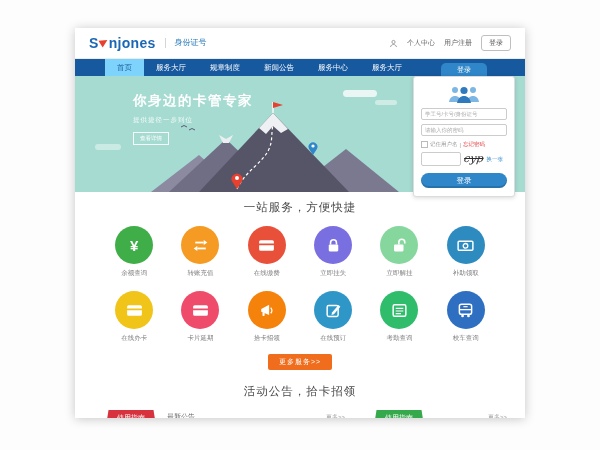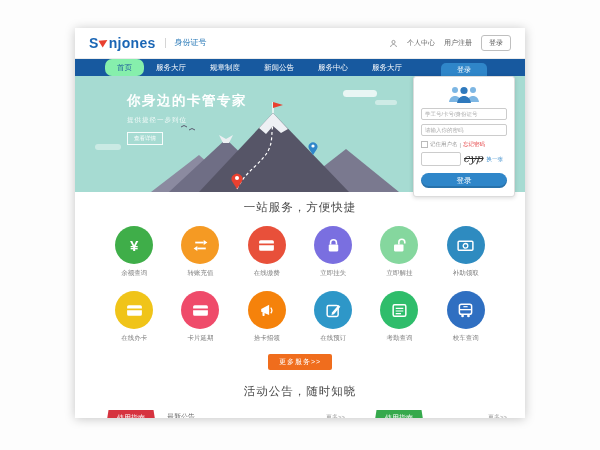--- a/index.html
+++ b/index.html
@@ -15,24 +15,24 @@
   .hdr{height:30px;display:flex;align-items:center;padding:0 14px;border-bottom:1px solid #ececec;background:#fff;}
   .logo{display:flex;align-items:center;font-weight:bold;font-size:14px;color:#1b66b5;letter-spacing:.3px;}
   .logo .tri{display:inline-block;width:0;height:0;border-left:8px solid #e8402f;border-top:4px solid transparent;border-bottom:4px solid transparent;transform:rotate(-32deg);margin:0 1px 2px 1px;}
   .hdr-portal{color:#2a7ab8;font-size:8px;margin-left:9px;padding-left:9px;border-left:1px solid #d5d5d5;line-height:10px;}
   .hdr-right{margin-left:auto;display:flex;align-items:center;gap:9px;font-size:7px;color:#666;}
   .hdr-link{cursor:pointer;}
   .hdr-btn{border:1px solid #bfbfbf;border-radius:3px;padding:2px 7px;font-size:7px;color:#555;background:#fff;cursor:pointer;}
   
   .nav{height:17px;display:flex;padding-left:30px;font-size:7.5px;}
   .nav-item{color:#fff;padding:0 12px;display:flex;align-items:center;cursor:pointer;}
-  .nav-item.active{background:#86efac;color:#1b5a9b;border-radius:7px;}
+  .nav-item.active{background:#7dd3fc;color:#1b5a9b;}
   
   .banner{position:relative;height:116px;overflow:hidden;}
-  .banner-text{position:absolute;left:52px;top:16px;color:#fff;z-index:2;}
+  .banner-text{position:absolute;left:58px;top:16px;color:#fff;z-index:2;}
   .b-title{font-size:13.5px;font-weight:bold;letter-spacing:1.5px;}
   .b-sub{font-size:6.5px;margin-top:6px;opacity:.9;letter-spacing:1px;}
   .b-btn{margin-top:7px;display:inline-block;border:1px solid rgba(255,255,255,.9);font-size:5.5px;padding:2px 6px;color:#fff;cursor:pointer;}
   .mts{position:absolute;left:66px;bottom:0;z-index:1;}
   .cloud{position:absolute;background:rgba(255,255,255,.75);border-radius:8px;z-index:0;}
   
   .login{position:absolute;top:35px;right:10px;width:102px;z-index:6;}
   .login-tab{width:46px;height:13px;margin:0 auto;color:#fff;font-size:7px;text-align:center;line-height:13px;border-radius:5px 5px 0 0;cursor:pointer;}
   .login-body{background:#fff;border:1px solid #dcdcdc;border-radius:3px;padding:6px 7px 8px;box-shadow:0 1px 4px rgba(0,0,0,.15);}
   .users{display:block;margin:1px auto 2px;}
@@ -283,21 +283,21 @@
             </svg>
         </div>
         <div class="svc-label">校车查询</div>
       </div>
 
     </div>
     <span class="more-btn" style="background: rgb(240, 109, 29);">更多服务&gt;&gt;</span>
   </div>
 
   <div class="ann">
-    <div class="sec-title">活动公告，随时知晓</div>
+    <div class="sec-title">活动公告，拾卡招领</div>
     <div class="panels">
       <div class="panel-left">
         <div class="panel-head">
           <div class="ribbon" style="background: rgb(214, 51, 63);">使用指南</div>
           <div class="tab2">最新公告</div>
           <div class="more-link">更多&gt;&gt;</div>
         </div>
       </div>
       <div class="panel-right">
         <div class="panel-head">

